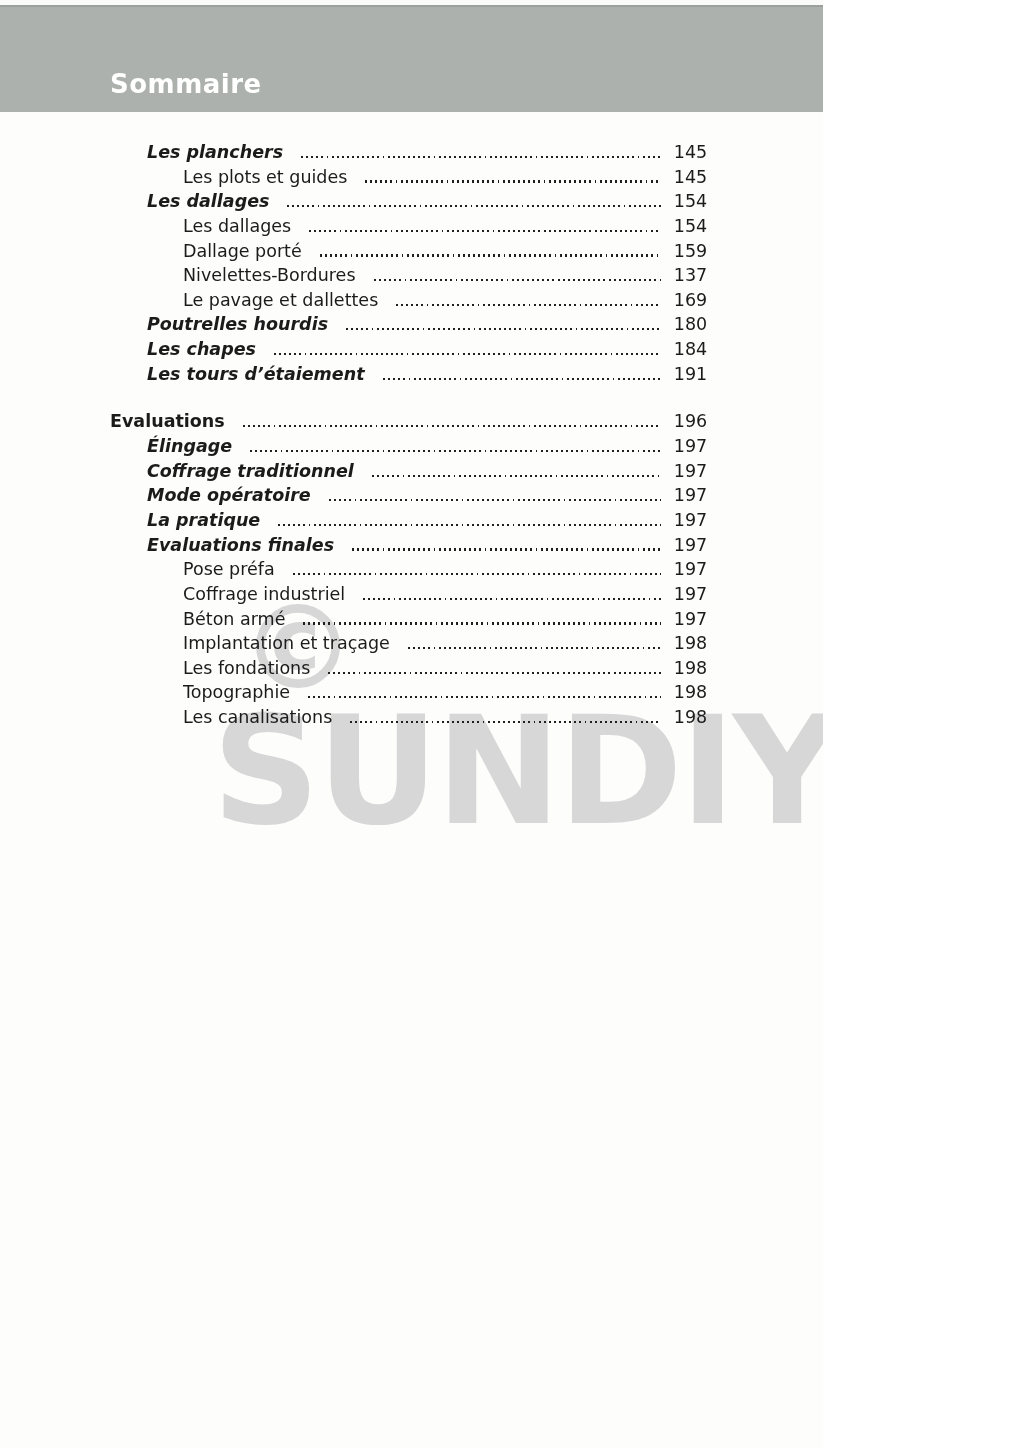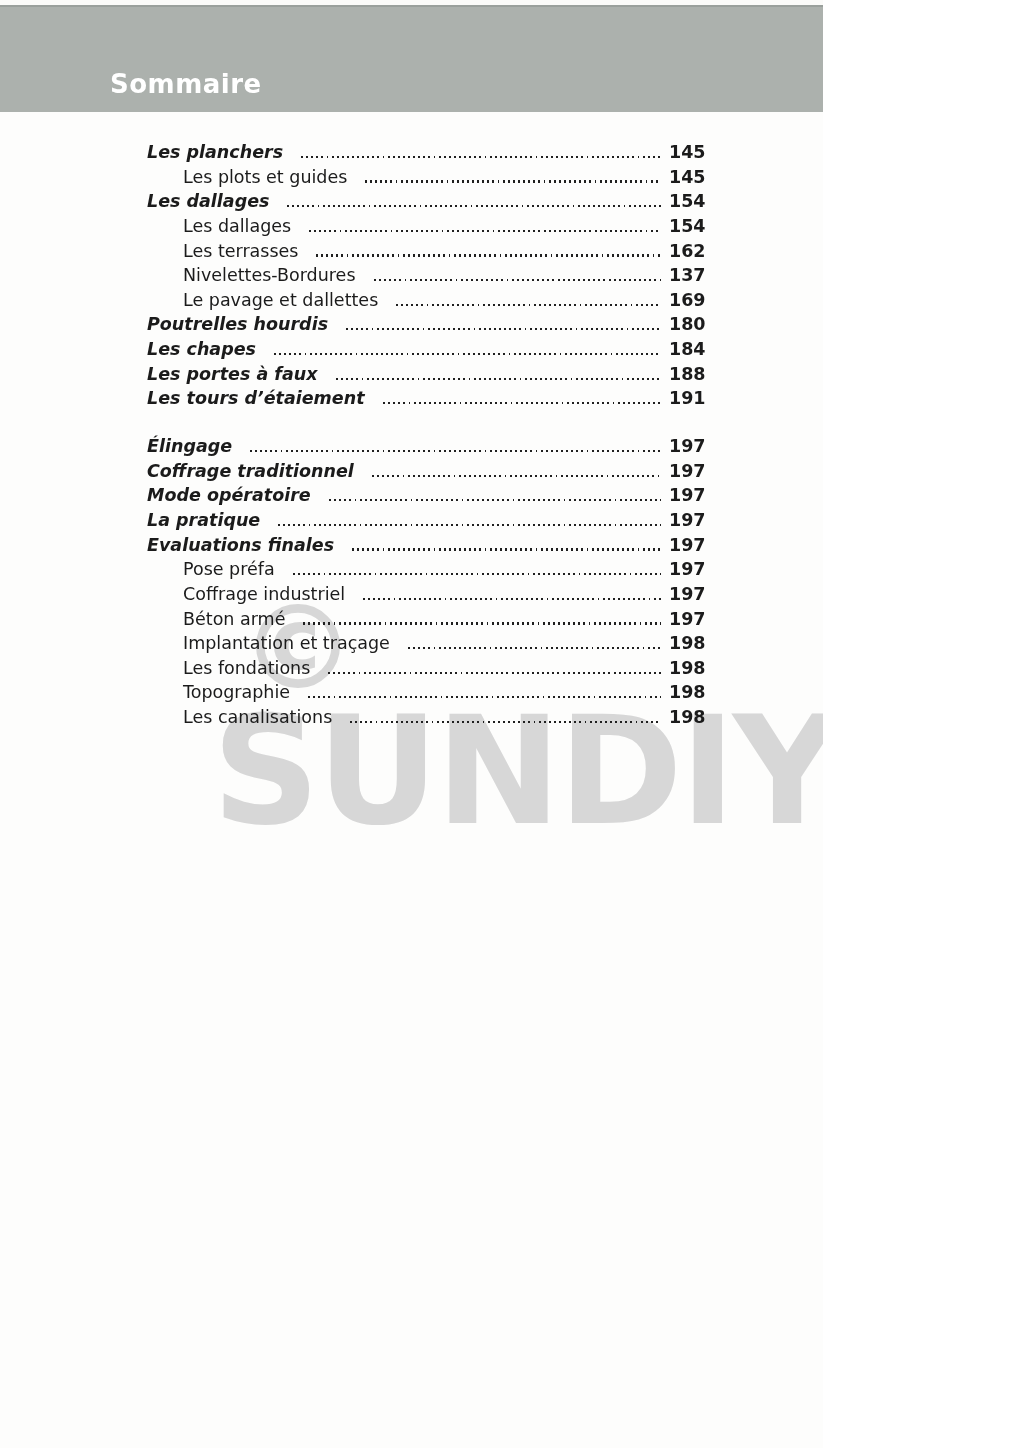--- a/index.html
+++ b/index.html
@@ -85,23 +85,22 @@
   .row.bold-italic .label { font-weight: bold; font-style: italic; }
   .row.bold .label { font-weight: bold; }
   .leader {
     flex: 1 1 auto;
     height: 2.2px;
     margin-left: 10px;
     background: repeating-linear-gradient(to right, #1f1f1f 0 1.9px, transparent 1.9px 5.1px);
   }
   .num {
     width: 43px;
-    text-align: left;
+    text-align: center;
     line-height: 24.65px;
-    font-weight: bold;
   }
   .toc-section-2 { margin-top: 23px; }
 </style>
 </head>
 <body>
 
 <div class="page">
 
   <div class="top-strip"></div>
 
@@ -130,56 +129,56 @@
           <span class="label">Les dallages</span>
           <span class="leader"></span>
           <span class="num">154</span>
         </div>
         <div class="row lvl2 regular">
           <span class="label">Les dallages</span>
           <span class="leader"></span>
           <span class="num">154</span>
         </div>
         <div class="row lvl2 regular">
-          <span class="label">Les terrasses</span>
-          <span class="leader"></span>
-          <span class="num">162</span>
+          <span class="label">Dallage porté</span>
+          <span class="leader"></span>
+          <span class="num">159</span>
         </div>
         <div class="row lvl2 regular">
           <span class="label">Nivelettes-Bordures</span>
           <span class="leader"></span>
           <span class="num">137</span>
         </div>
         <div class="row lvl2 regular">
           <span class="label">Le pavage et dallettes</span>
           <span class="leader"></span>
           <span class="num">169</span>
         </div>
         <div class="row lvl1 bold-italic">
           <span class="label">Poutrelles hourdis</span>
           <span class="leader"></span>
           <span class="num">180</span>
         </div>
         <div class="row lvl1 bold-italic">
           <span class="label">Les chapes</span>
           <span class="leader"></span>
           <span class="num">184</span>
-        </div>
-        <div class="row lvl1 bold-italic">
-          <span class="label">Les portes à faux</span>
-          <span class="leader"></span>
-          <span class="num">188</span>
         </div>
         <div class="row lvl1 bold-italic">
           <span class="label">Les tours d’étaiement</span>
           <span class="leader"></span>
           <span class="num">191</span>
         </div>
       </section>
     <section id="toc-section-1" class="toc-section-2">
+        <div class="row lvl0 bold">
+          <span class="label">Evaluations</span>
+          <span class="leader"></span>
+          <span class="num">196</span>
+        </div>
         <div class="row lvl1 bold-italic">
           <span class="label">Élingage</span>
           <span class="leader"></span>
           <span class="num">197</span>
         </div>
         <div class="row lvl1 bold-italic">
           <span class="label">Coffrage traditionnel</span>
           <span class="leader"></span>
           <span class="num">197</span>
         </div>

